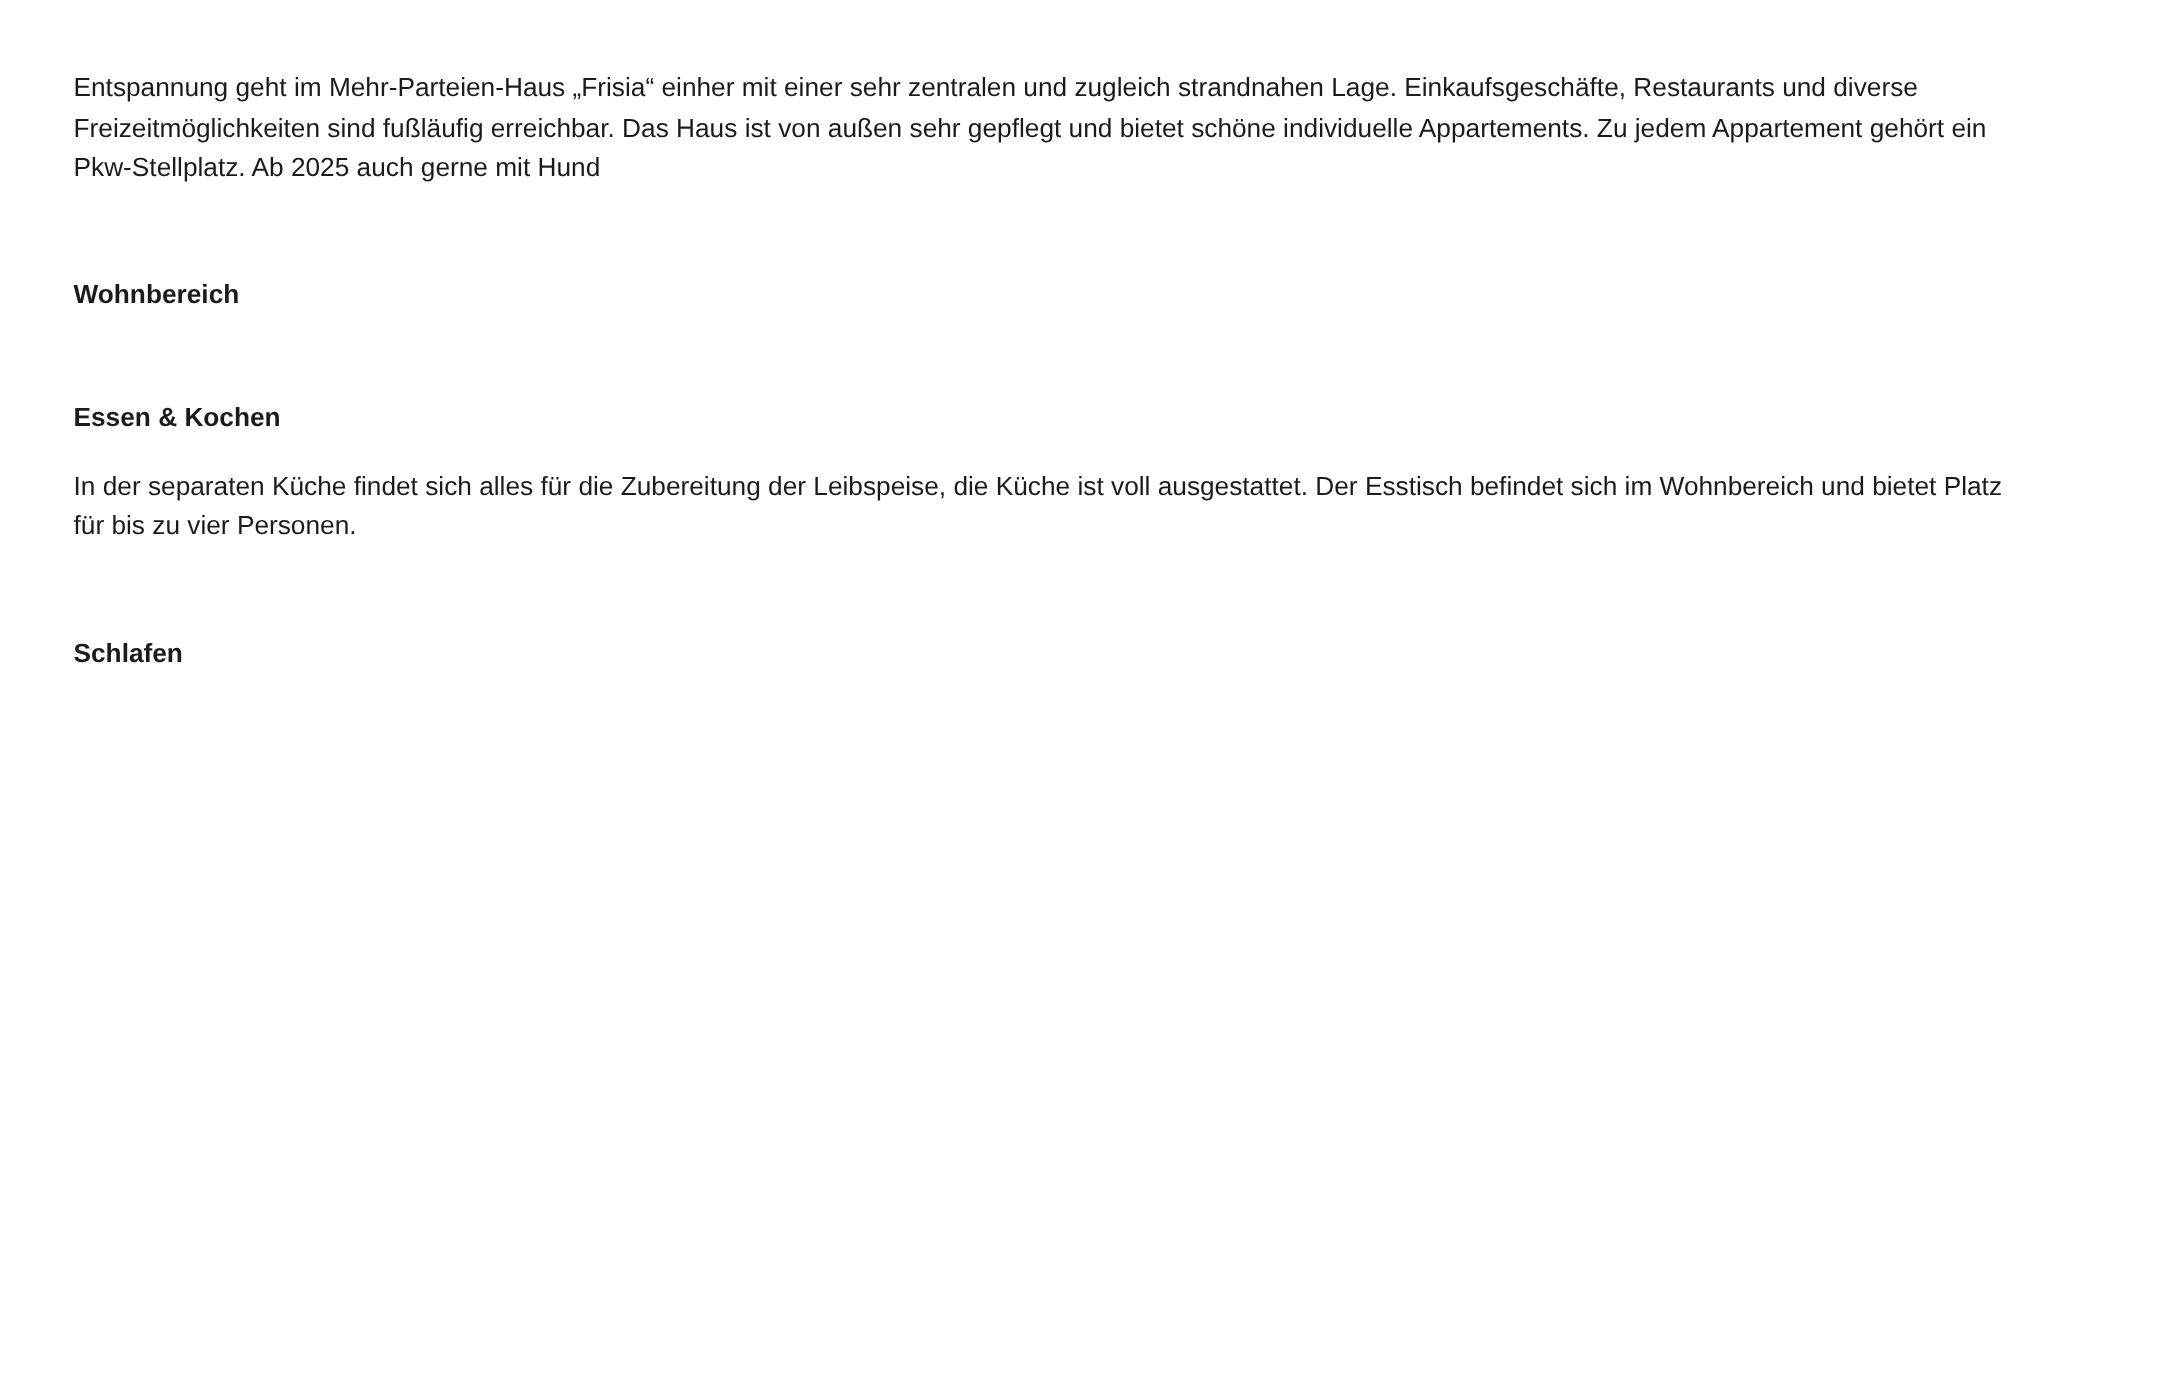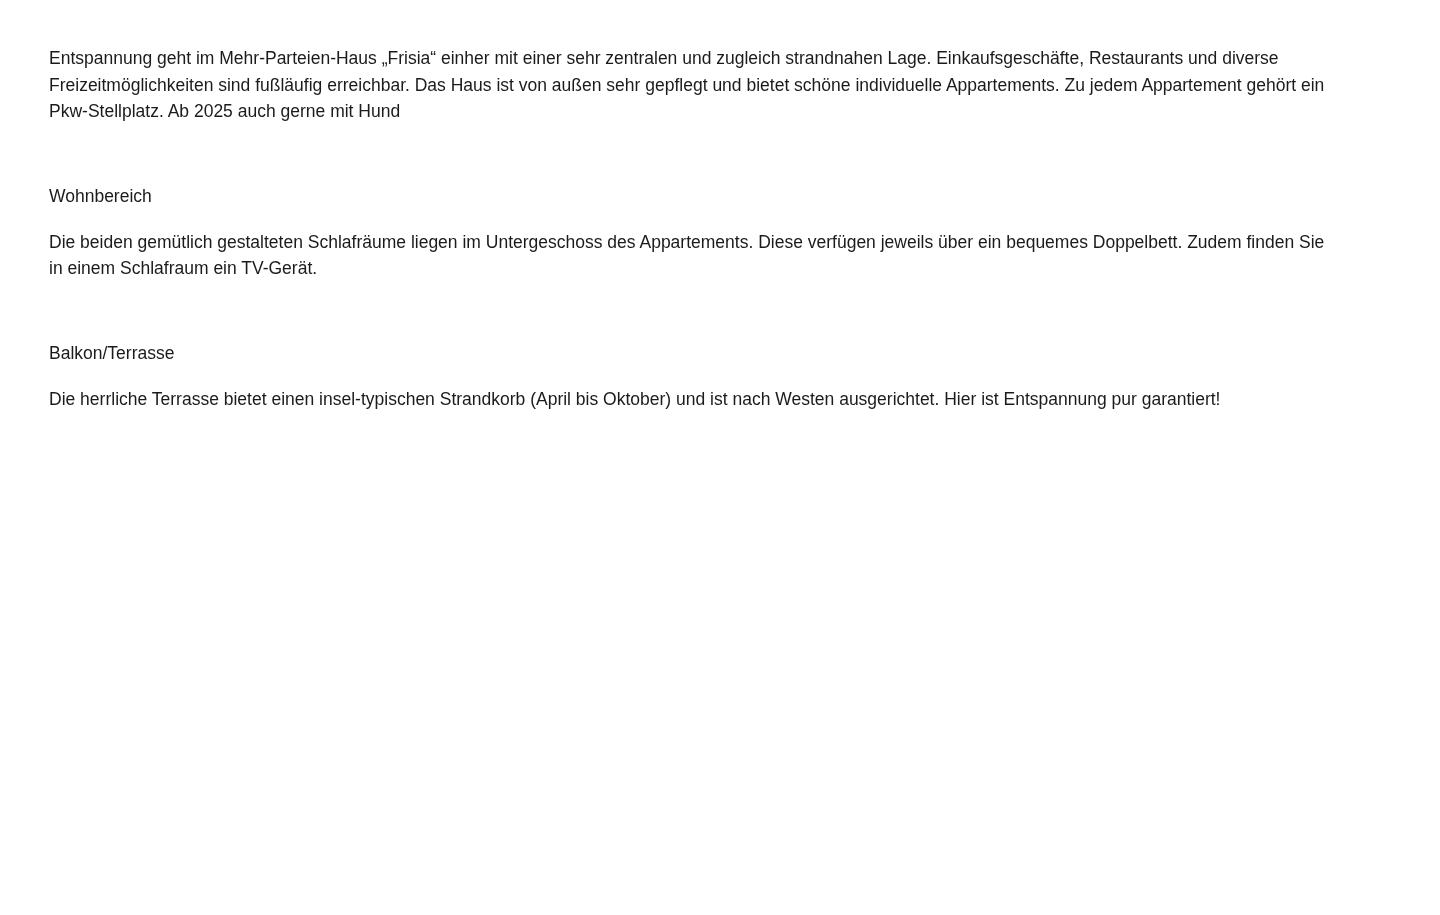--- a/index.html
+++ b/index.html
@@ -26,41 +26,41 @@
   }
   .intro, .section-body {
     font-size: 17.5px;
     line-height: 26.5px;
     margin: 0;
     font-weight: 400;
   }
   .section-heading {
     font-size: 17.5px;
     line-height: 22px;
-    font-weight: 400;
+    font-weight: 700;
     margin: 60px 0 22px 0;
   }
 </style>
 </head>
 <body>
 
 <div class="page">
   <div class="content">
 
     <p class="intro">Entspannung geht im Mehr-Parteien-Haus „Frisia“ einher mit einer sehr zentralen und zugleich strandnahen Lage. Einkaufsgeschäfte, Restaurants und diverse Freizeitmöglichkeiten sind fußläufig erreichbar. Das Haus ist von außen sehr gepflegt und bietet schöne individuelle Appartements. Zu jedem Appartement gehört ein Pkw-Stellplatz. Ab 2025 auch gerne mit Hund</p>
 
     <section class="section">
       <h2 class="section-heading">Wohnbereich</h2>
     </section>
 
+    <section class="section">
+      <h2 class="section-heading">Essen &amp; Kochen</h2>
+      <p class="section-body">In der separaten Küche findet sich alles für die Zubereitung der Leibspeise, die Küche ist voll ausgestattet. Der Esstisch befindet sich im Wohnbereich und bietet Platz für bis zu vier Personen.</p>
+    </section>
 
     <section class="section">
-      <p class="section-body">Die beiden gemütlich gestalteten Schlafräume liegen im Untergeschoss des Appartements. Diese verfügen jeweils über ein bequemes Doppelbett. Zudem finden Sie in einem Schlafraum ein TV-Gerät.</p>
+      <h2 class="section-heading">Schlafen</h2>
     </section>
 
 
-    <section class="section">
-      <h2 class="section-heading">Balkon/Terrasse</h2>
-      <p class="section-body">Die herrliche Terrasse bietet einen insel-typischen Strandkorb (April bis Oktober) und ist nach Westen ausgerichtet. Hier ist Entspannung pur garantiert!</p>
-    </section>
 
   </div>
 </div>
 
 </body></html>

